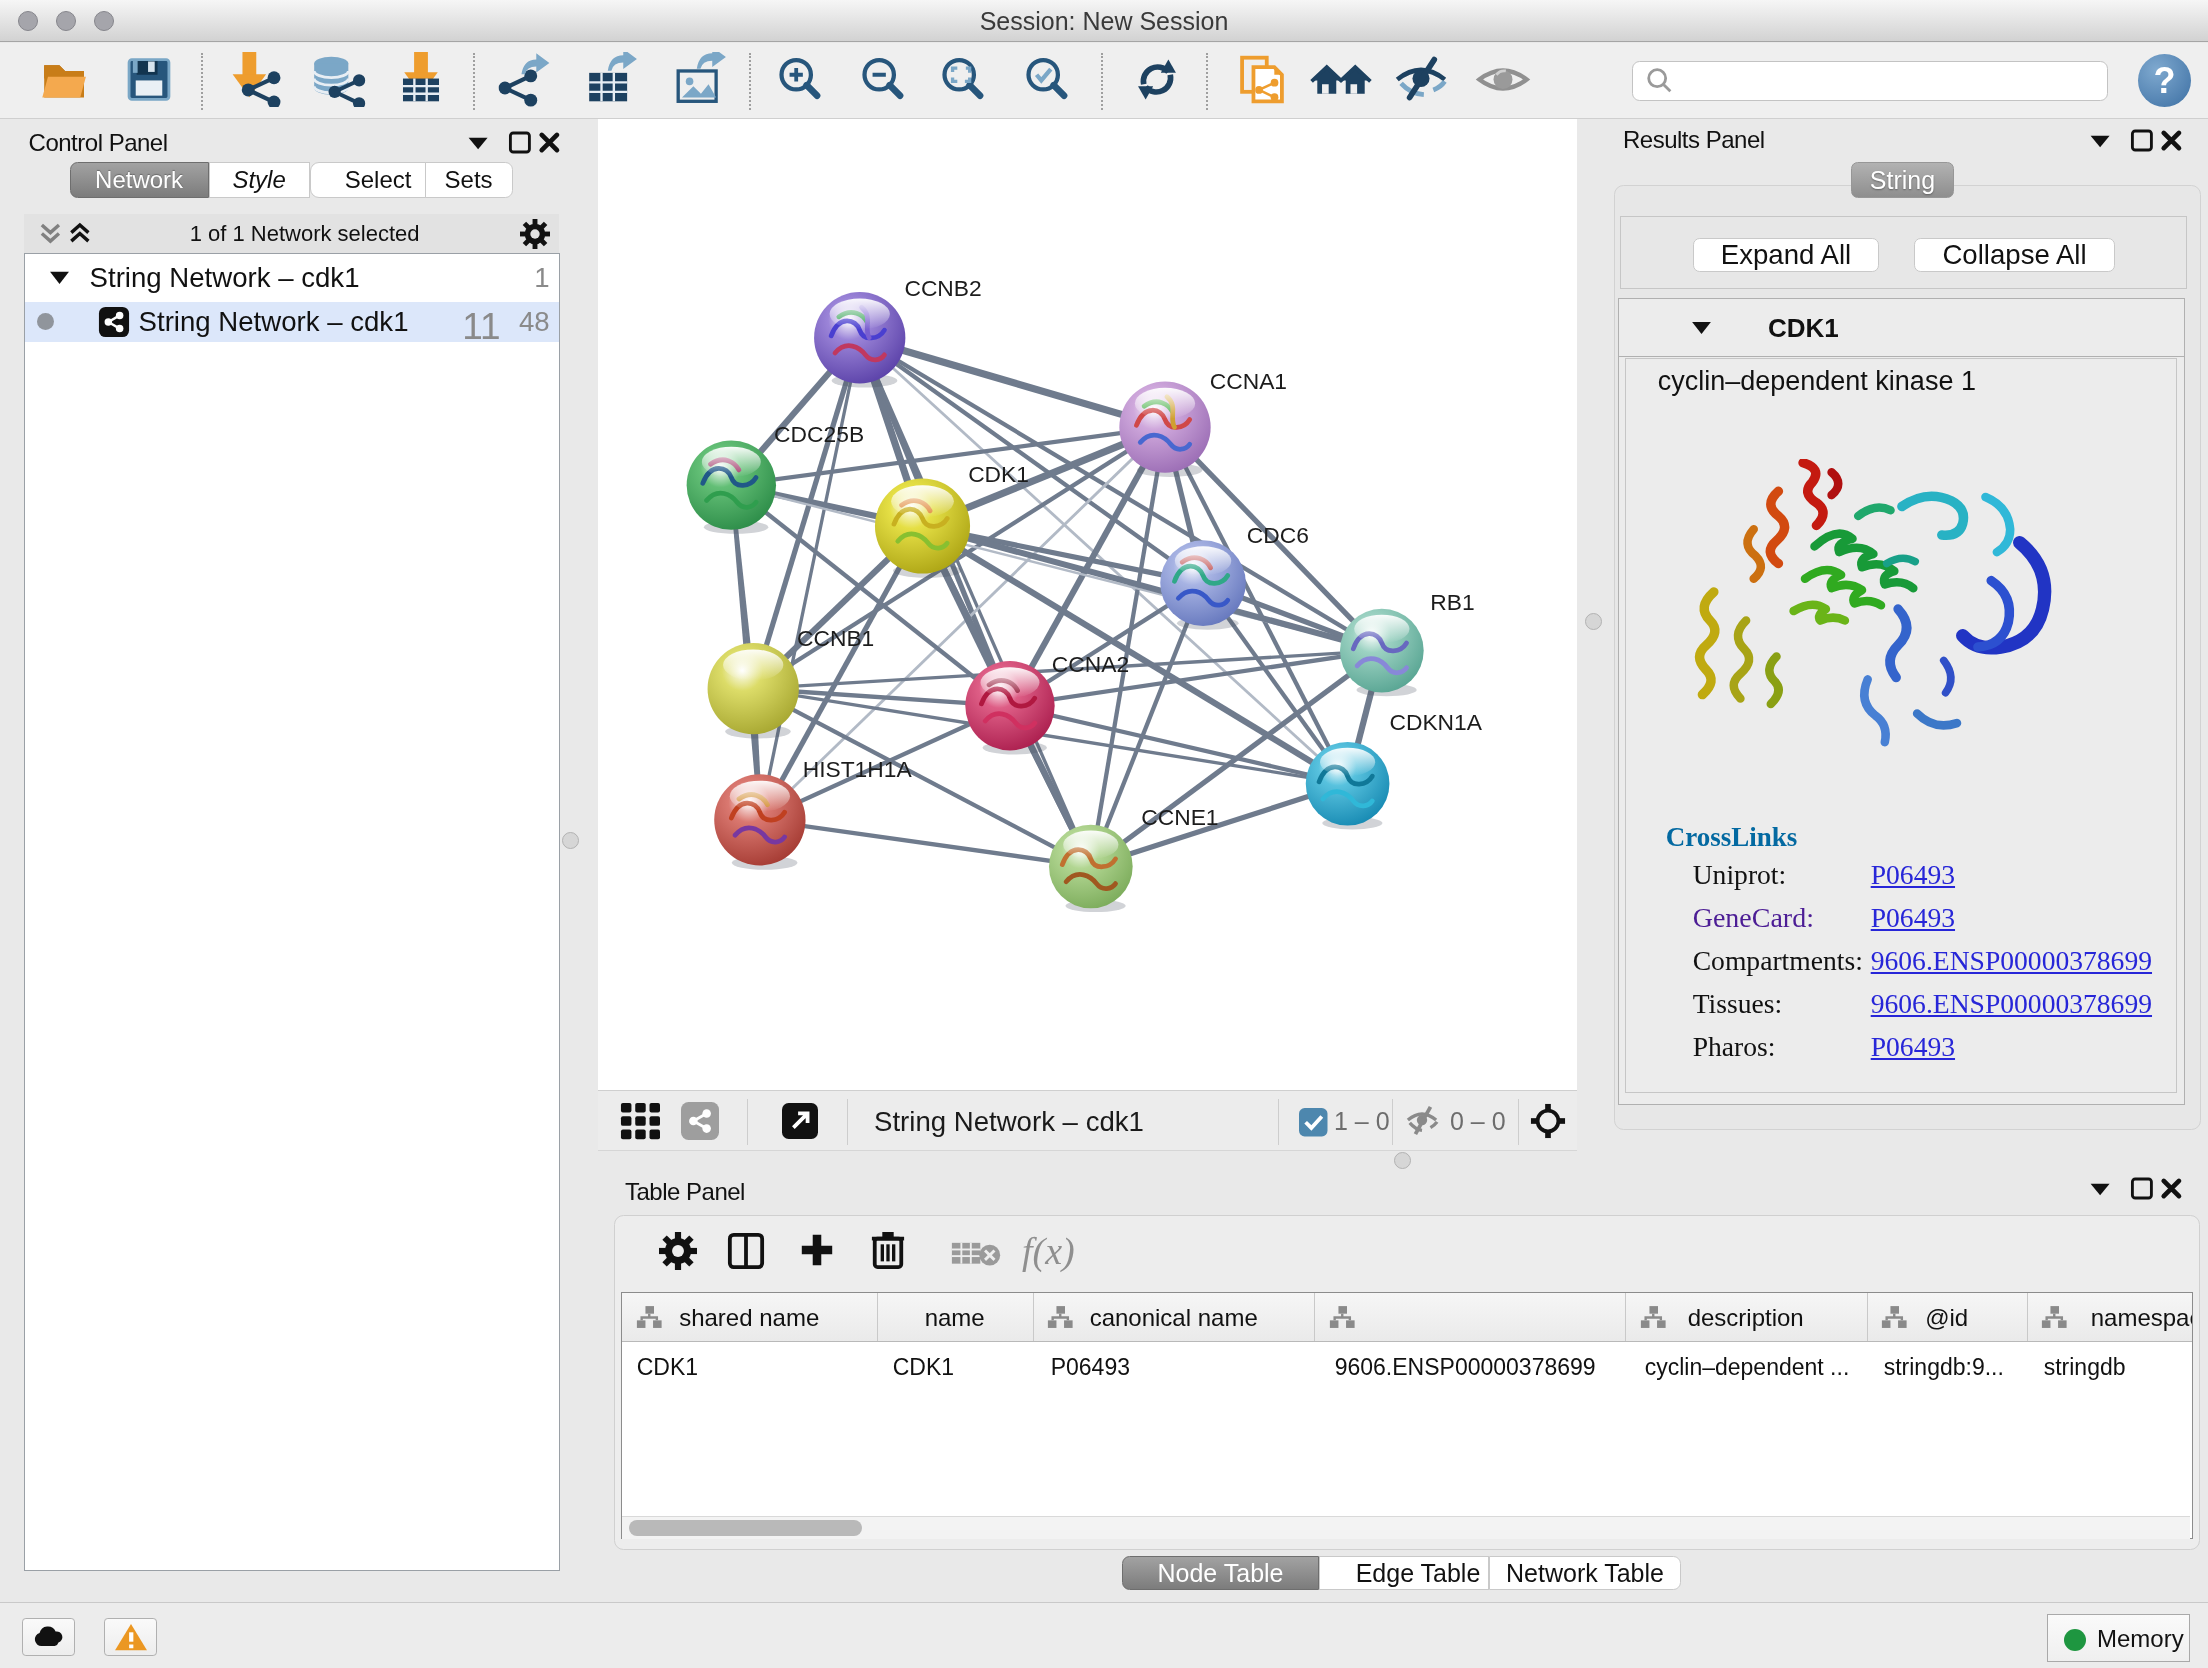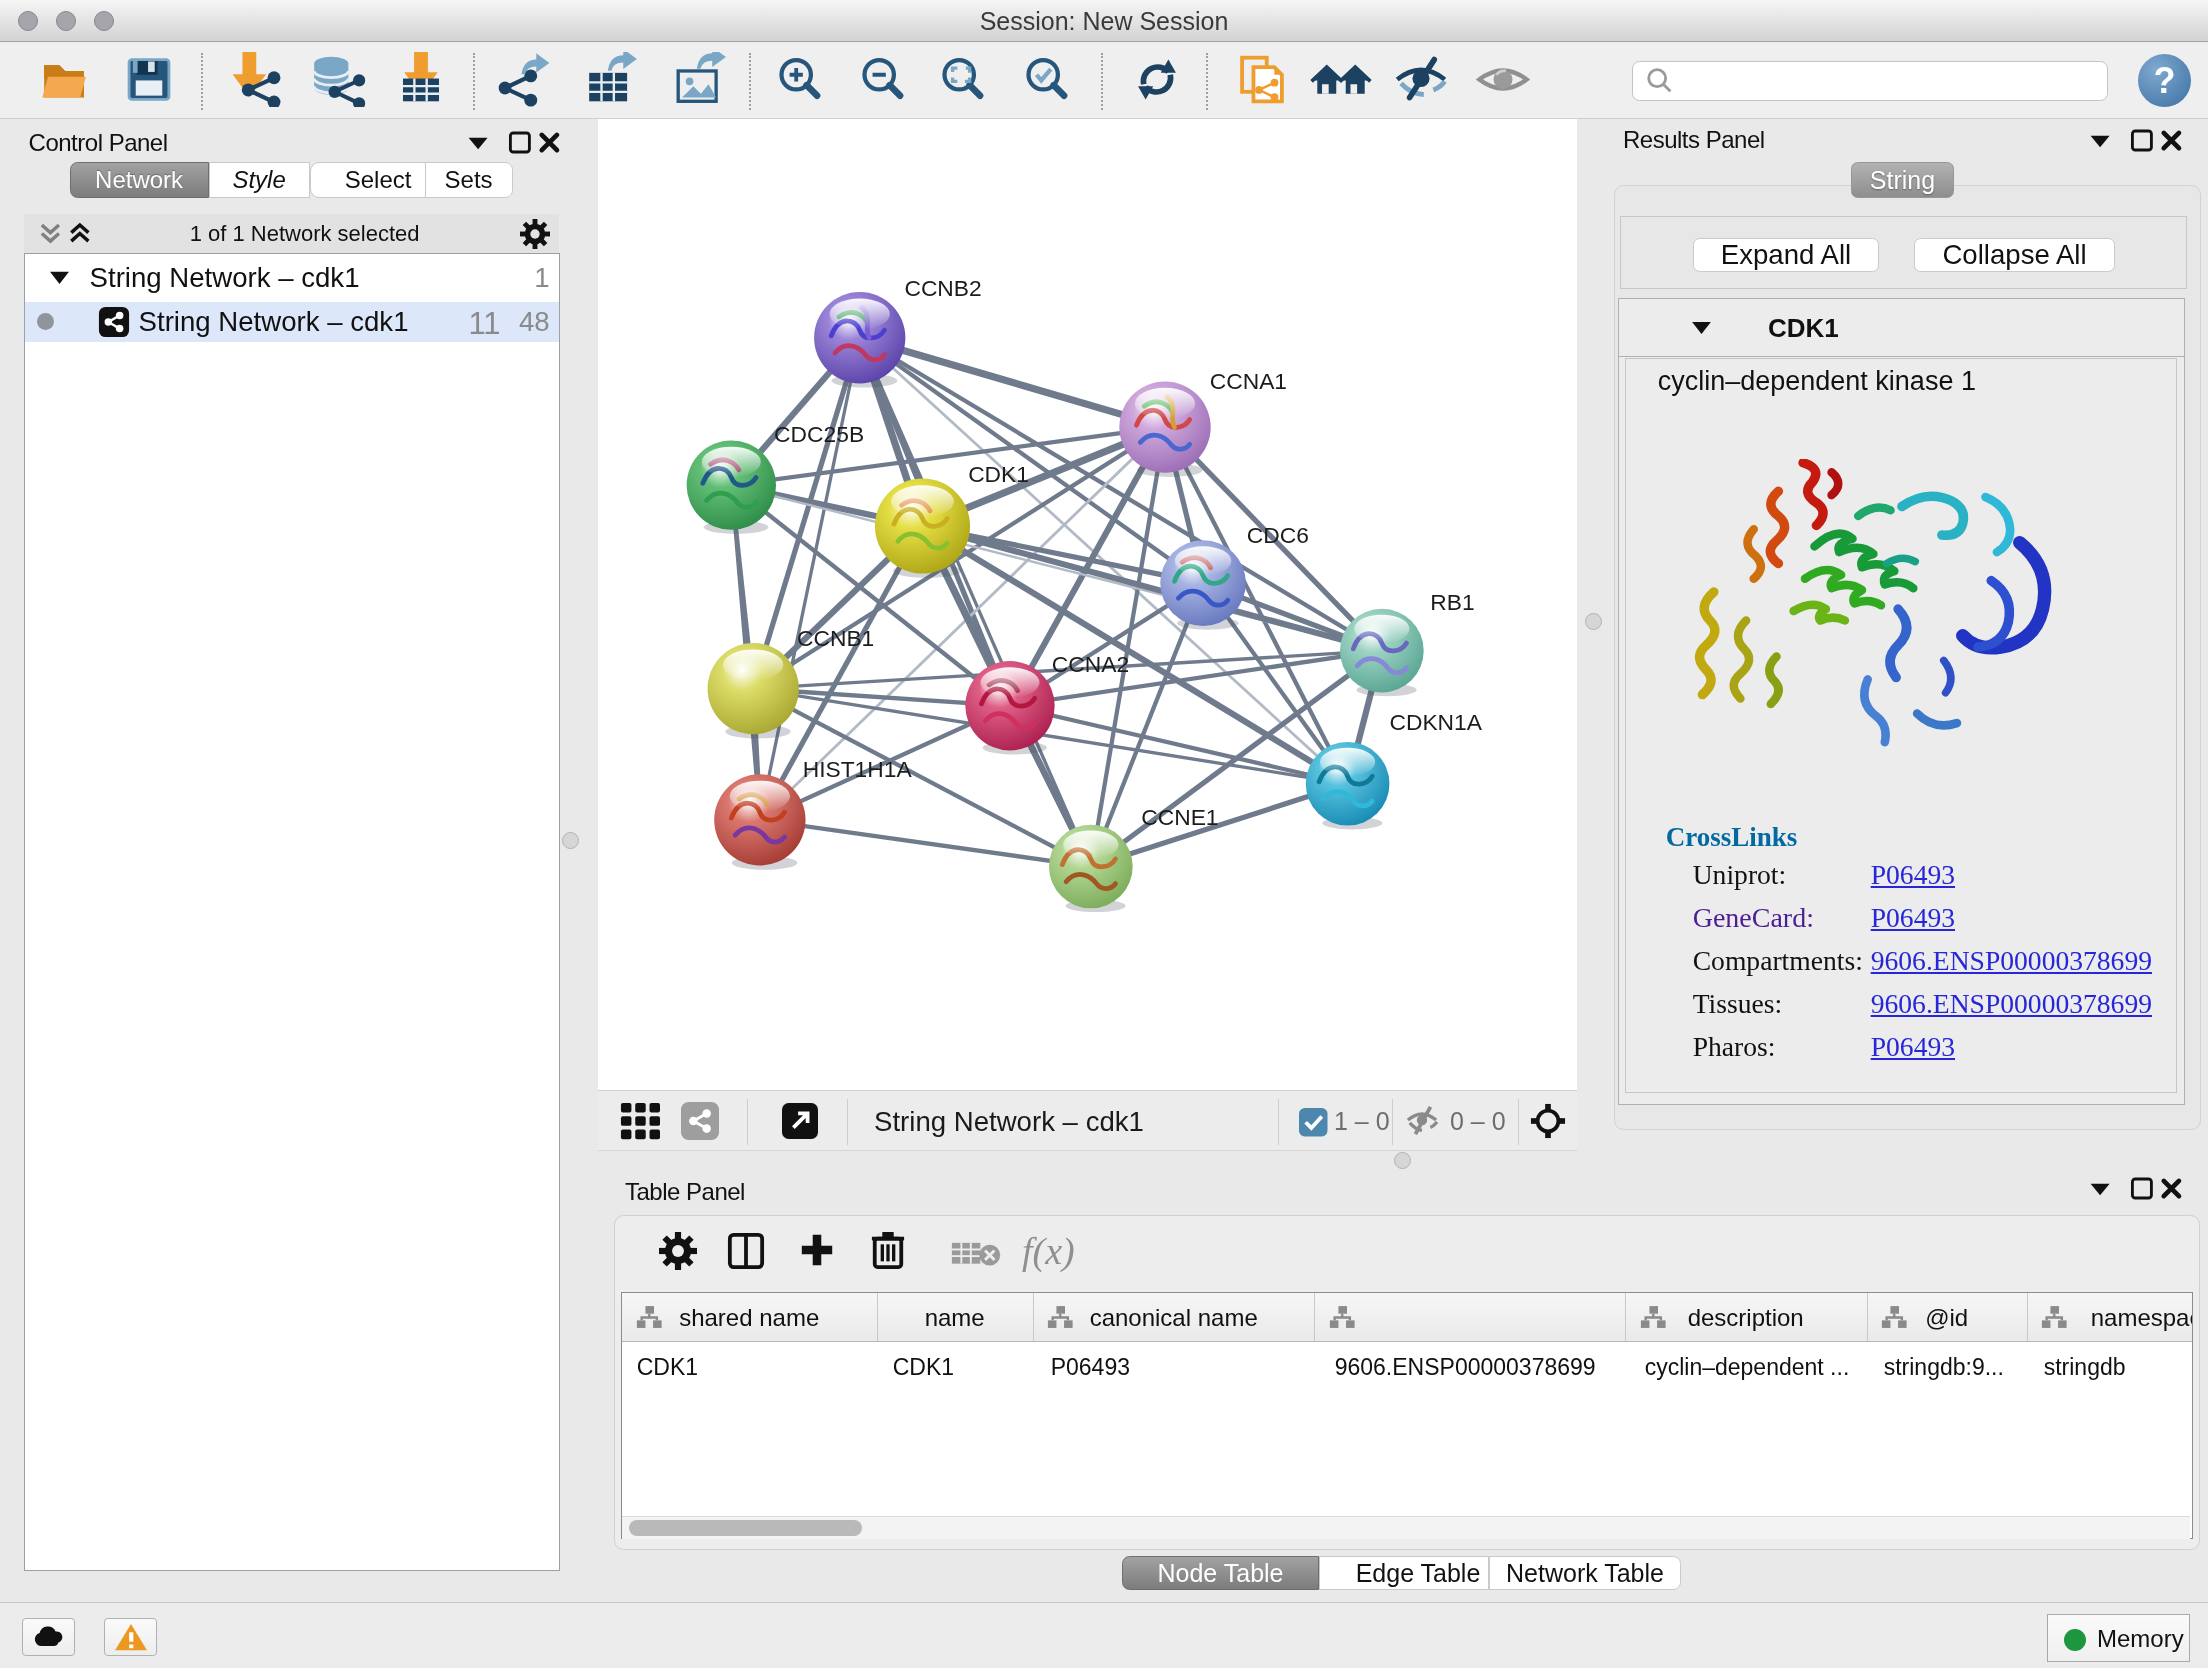--- a/index.html
+++ b/index.html
@@ -235,21 +235,21 @@
             <circle cx="11" cy="17" r="4"></circle>
             <circle cx="23" cy="10" r="4"></circle>
             <circle cx="23" cy="24" r="4"></circle>
           </g>
           <g stroke="#fff" stroke-width="2.6">
             <line x1="11" y1="17" x2="23" y2="10"></line>
             <line x1="11" y1="17" x2="23" y2="24"></line>
           </g>
         </svg>
         <div class="ab" style="left:114px;top:3.8px;font-size:27.6px;color:#111">String Network – cdk1</div>
-        <div class="ab" style="left:0;top:3.8px;width:476px;text-align:right;font-size:31px;color:#8a8a8a">11</div>
+        <div class="ab" style="left:0;top:3.8px;width:476px;text-align:right;font-size:37px;color:#8a8a8a">11</div>
         <div class="ab" style="left:0;top:3.8px;width:525px;text-align:right;font-size:27.6px;color:#8a8a8a">48</div>
       </div>
     </div>
   </div>
 <div class="netview"><svg width="979" height="971" viewBox="629 125 1029 1021">
       <defs>
         <radialGradient id="g0" cx="38%" cy="30%" r="75%">
           <stop offset="0%" stop-color="#ffffff"></stop>
           <stop offset="30%" stop-color="#9b84d8"></stop>
           <stop offset="100%" stop-color="#5a41a8"></stop>

